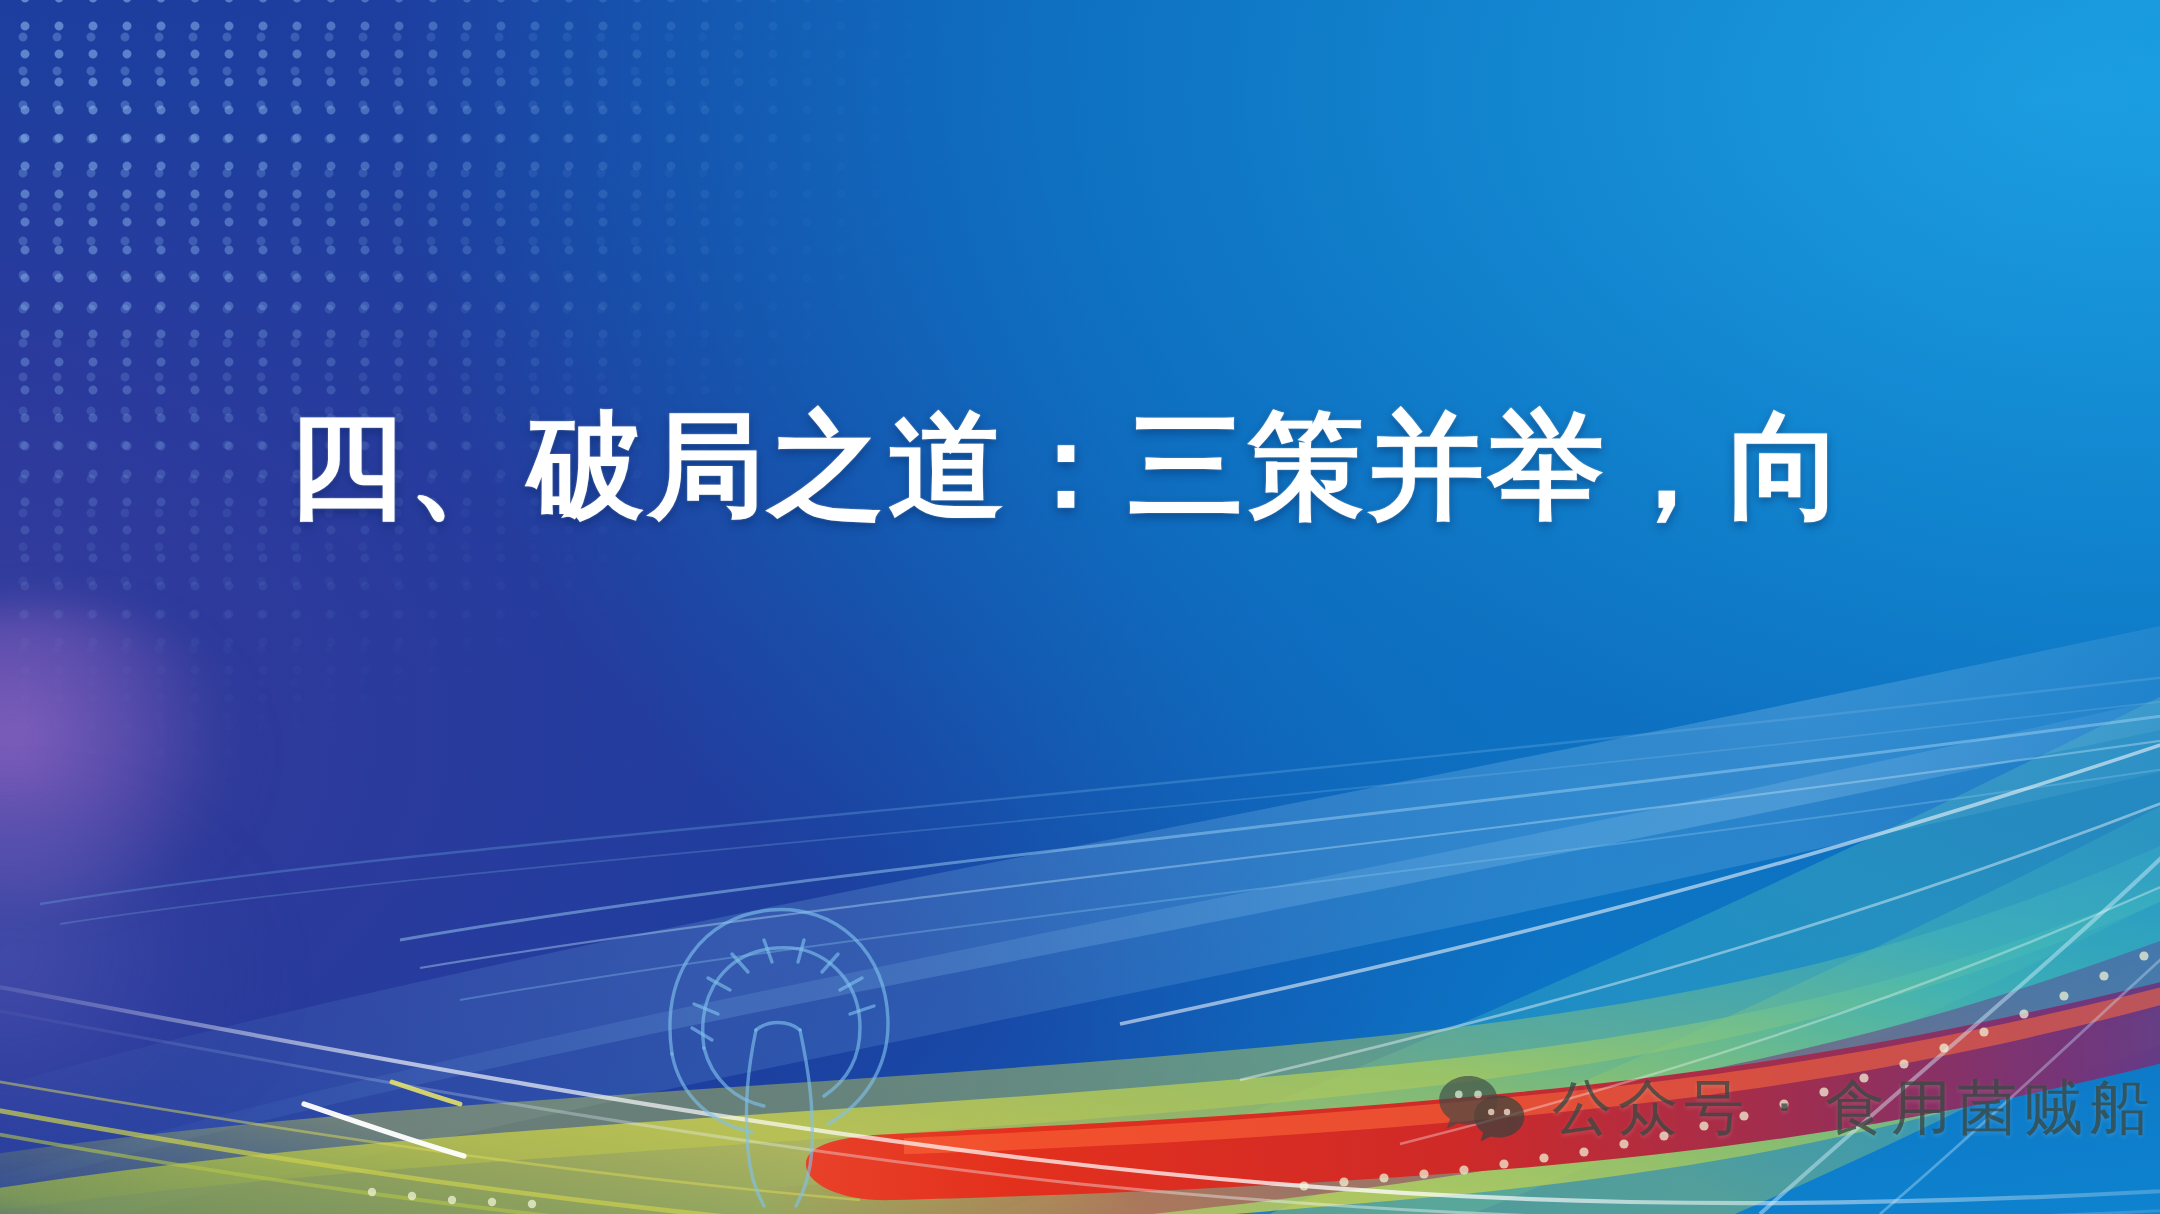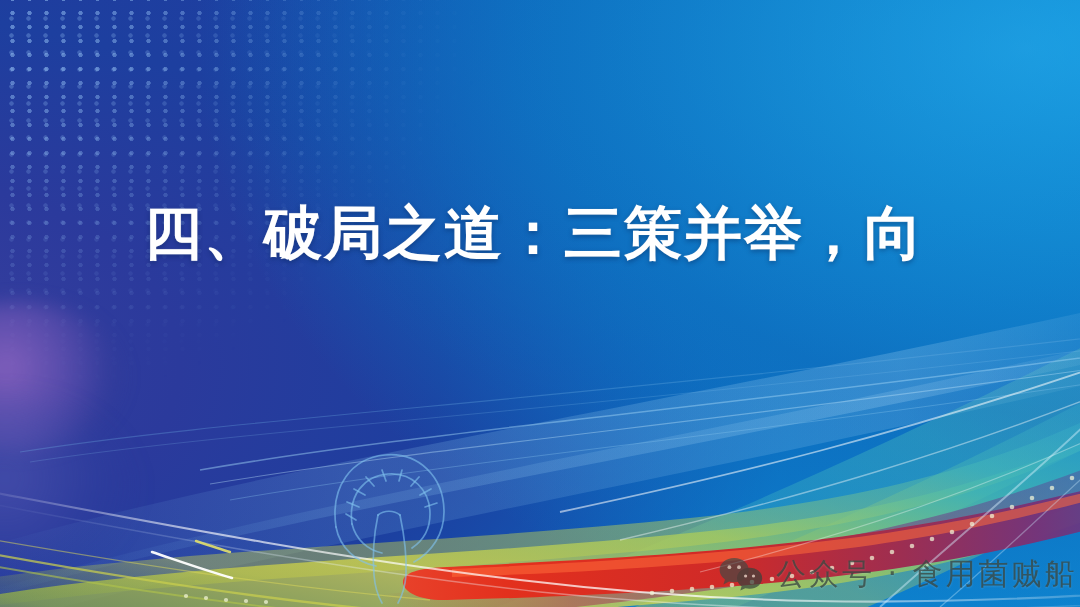--- a/index.html
+++ b/index.html
@@ -85,21 +85,20 @@
   .title-line.l2 { transform:translateX(0px); }
 
   
   .watermark {
     position:absolute;
     left:718px; top:534px;
     display:flex;
     align-items:center;
     gap:12px;
     opacity:.78;
-    margin-top:20px;
   }
   .wm-logo { width:46px; height:38px; flex:0 0 auto; }
   .wm-text {
     font-family:"DejaVu Sans","Liberation Sans",sans-serif;
     font-size:30px;
     font-weight:400;
     color:#3c4a44;
     letter-spacing:3px;
     text-shadow:0 1px 2px rgba(255,255,255,0.18);
     white-space:nowrap;

